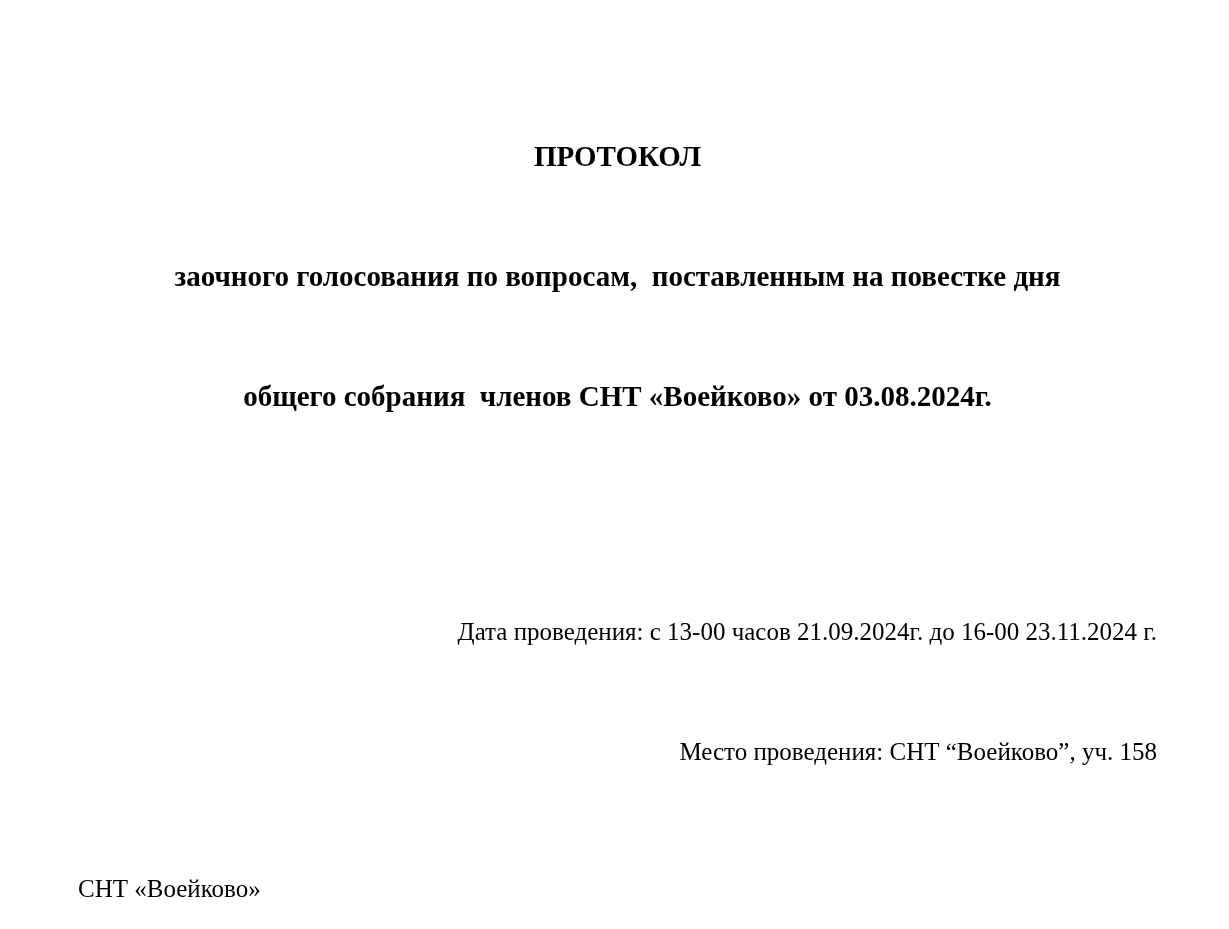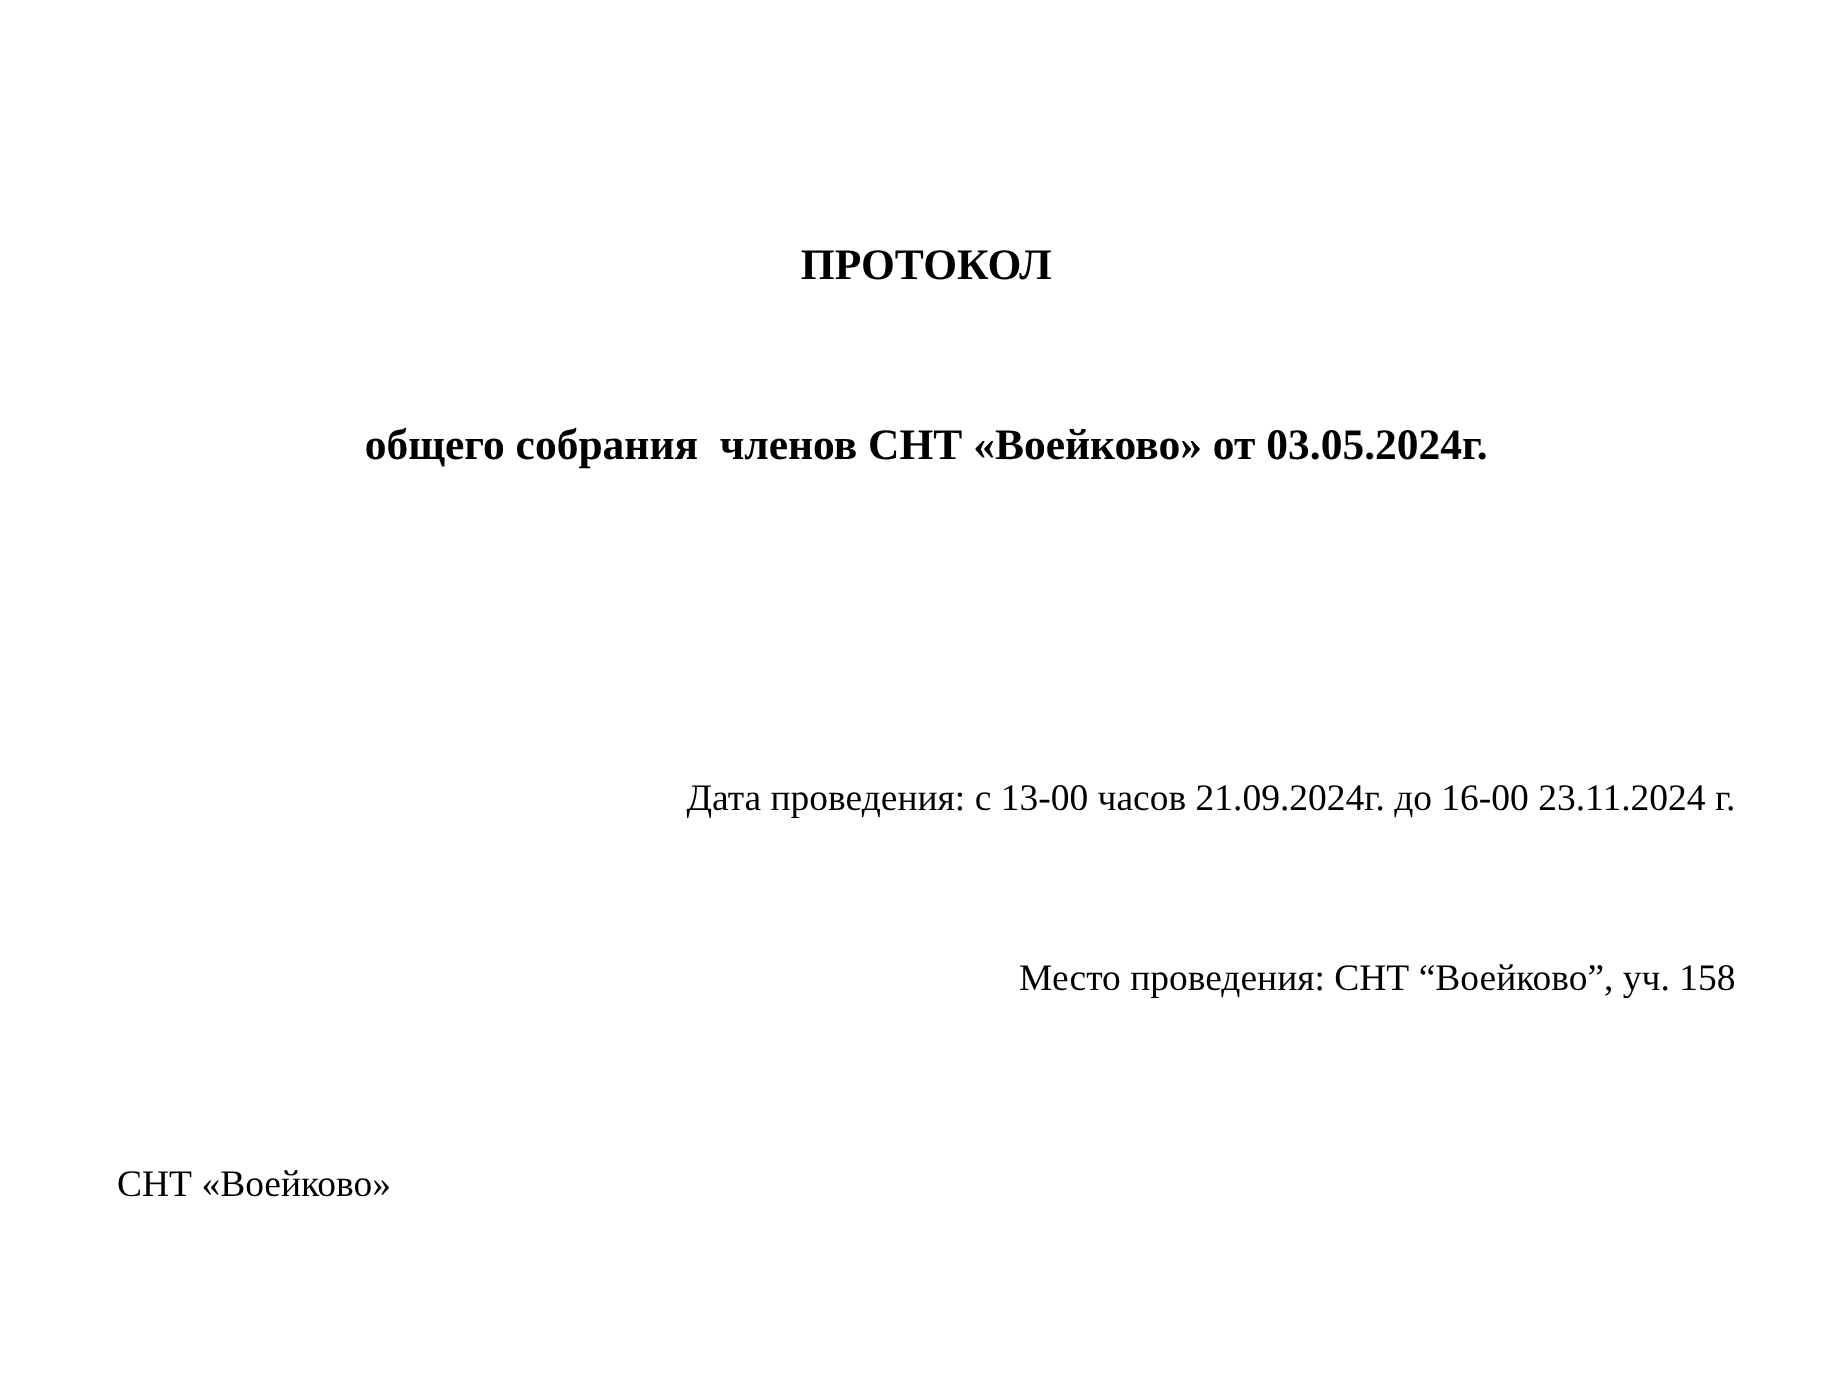--- a/index.html
+++ b/index.html
@@ -9,21 +9,21 @@
     width: 1229px;
     height: 929px;
     overflow: hidden;
     color: #000000;
     font-family: "Liberation Serif", "DejaVu Serif", serif;
   }
   .page {
     box-sizing: border-box;
     width: 1229px;
     height: 929px;
-    padding: 77px 72px 0 78px;
+    padding: 56px 72px 0 78px;
     border-radius: 21px;
   }
   .title-block {
     text-align: center;
     font-weight: bold;
     font-size: 29px;
     line-height: 40px;
     white-space: pre-wrap;
   }
   .meta-block {
@@ -42,21 +42,22 @@
     line-height: 33px;
   }
 </style>
 </head>
 <body>
 
 <div class="page">
 
   <div class="title-block">
     <div>ПРОТОКОЛ</div>
-    <div>общего собрания  членов СНТ «Воейково» от 03.05.2024г.</div>
+    <div>заочного голосования по вопросам,  поставленным на повестке дня</div>
+    <div>общего собрания  членов СНТ «Воейково» от 03.08.2024г.</div>
   </div>
 
   <div class="meta-block">
     <div>Дата проведения: с 13-00 часов 21.09.2024г. до 16-00 23.11.2024 г.</div>
     <div>Место проведения: СНТ “Воейково”, уч. 158</div>
   </div>
 
   <div class="header-row">
     <span>СНТ «Воейково»</span>
   </div>

